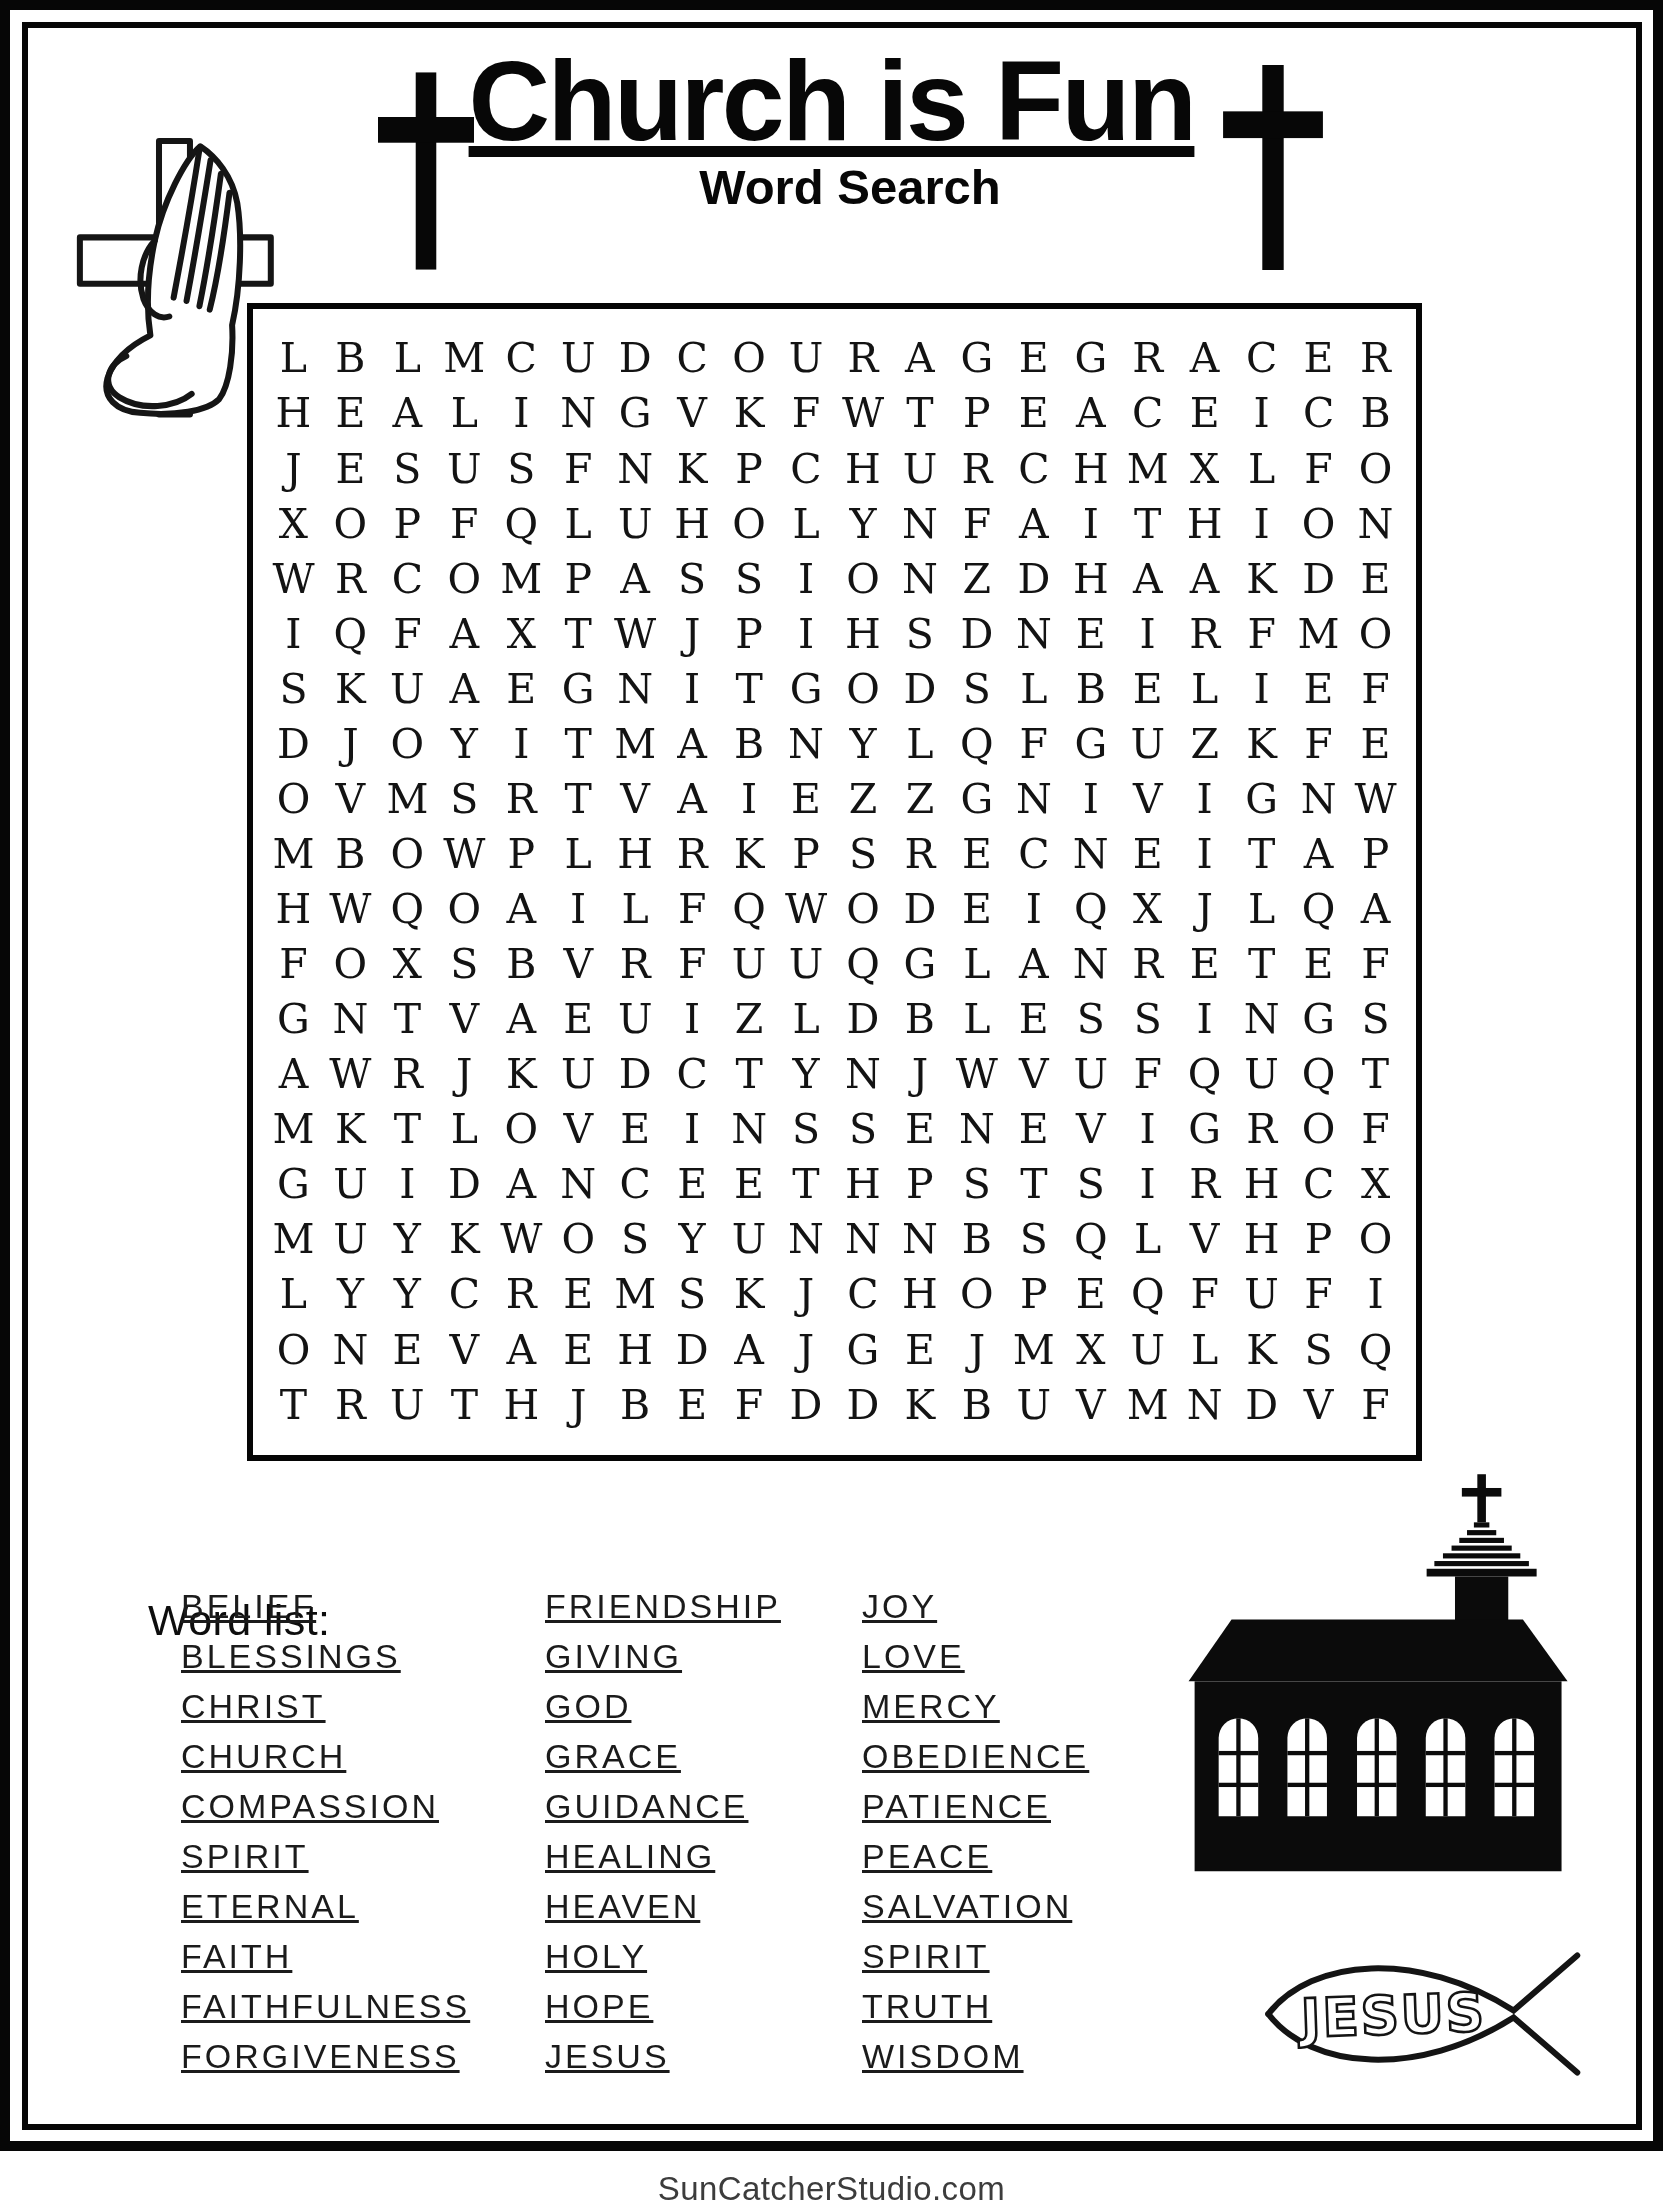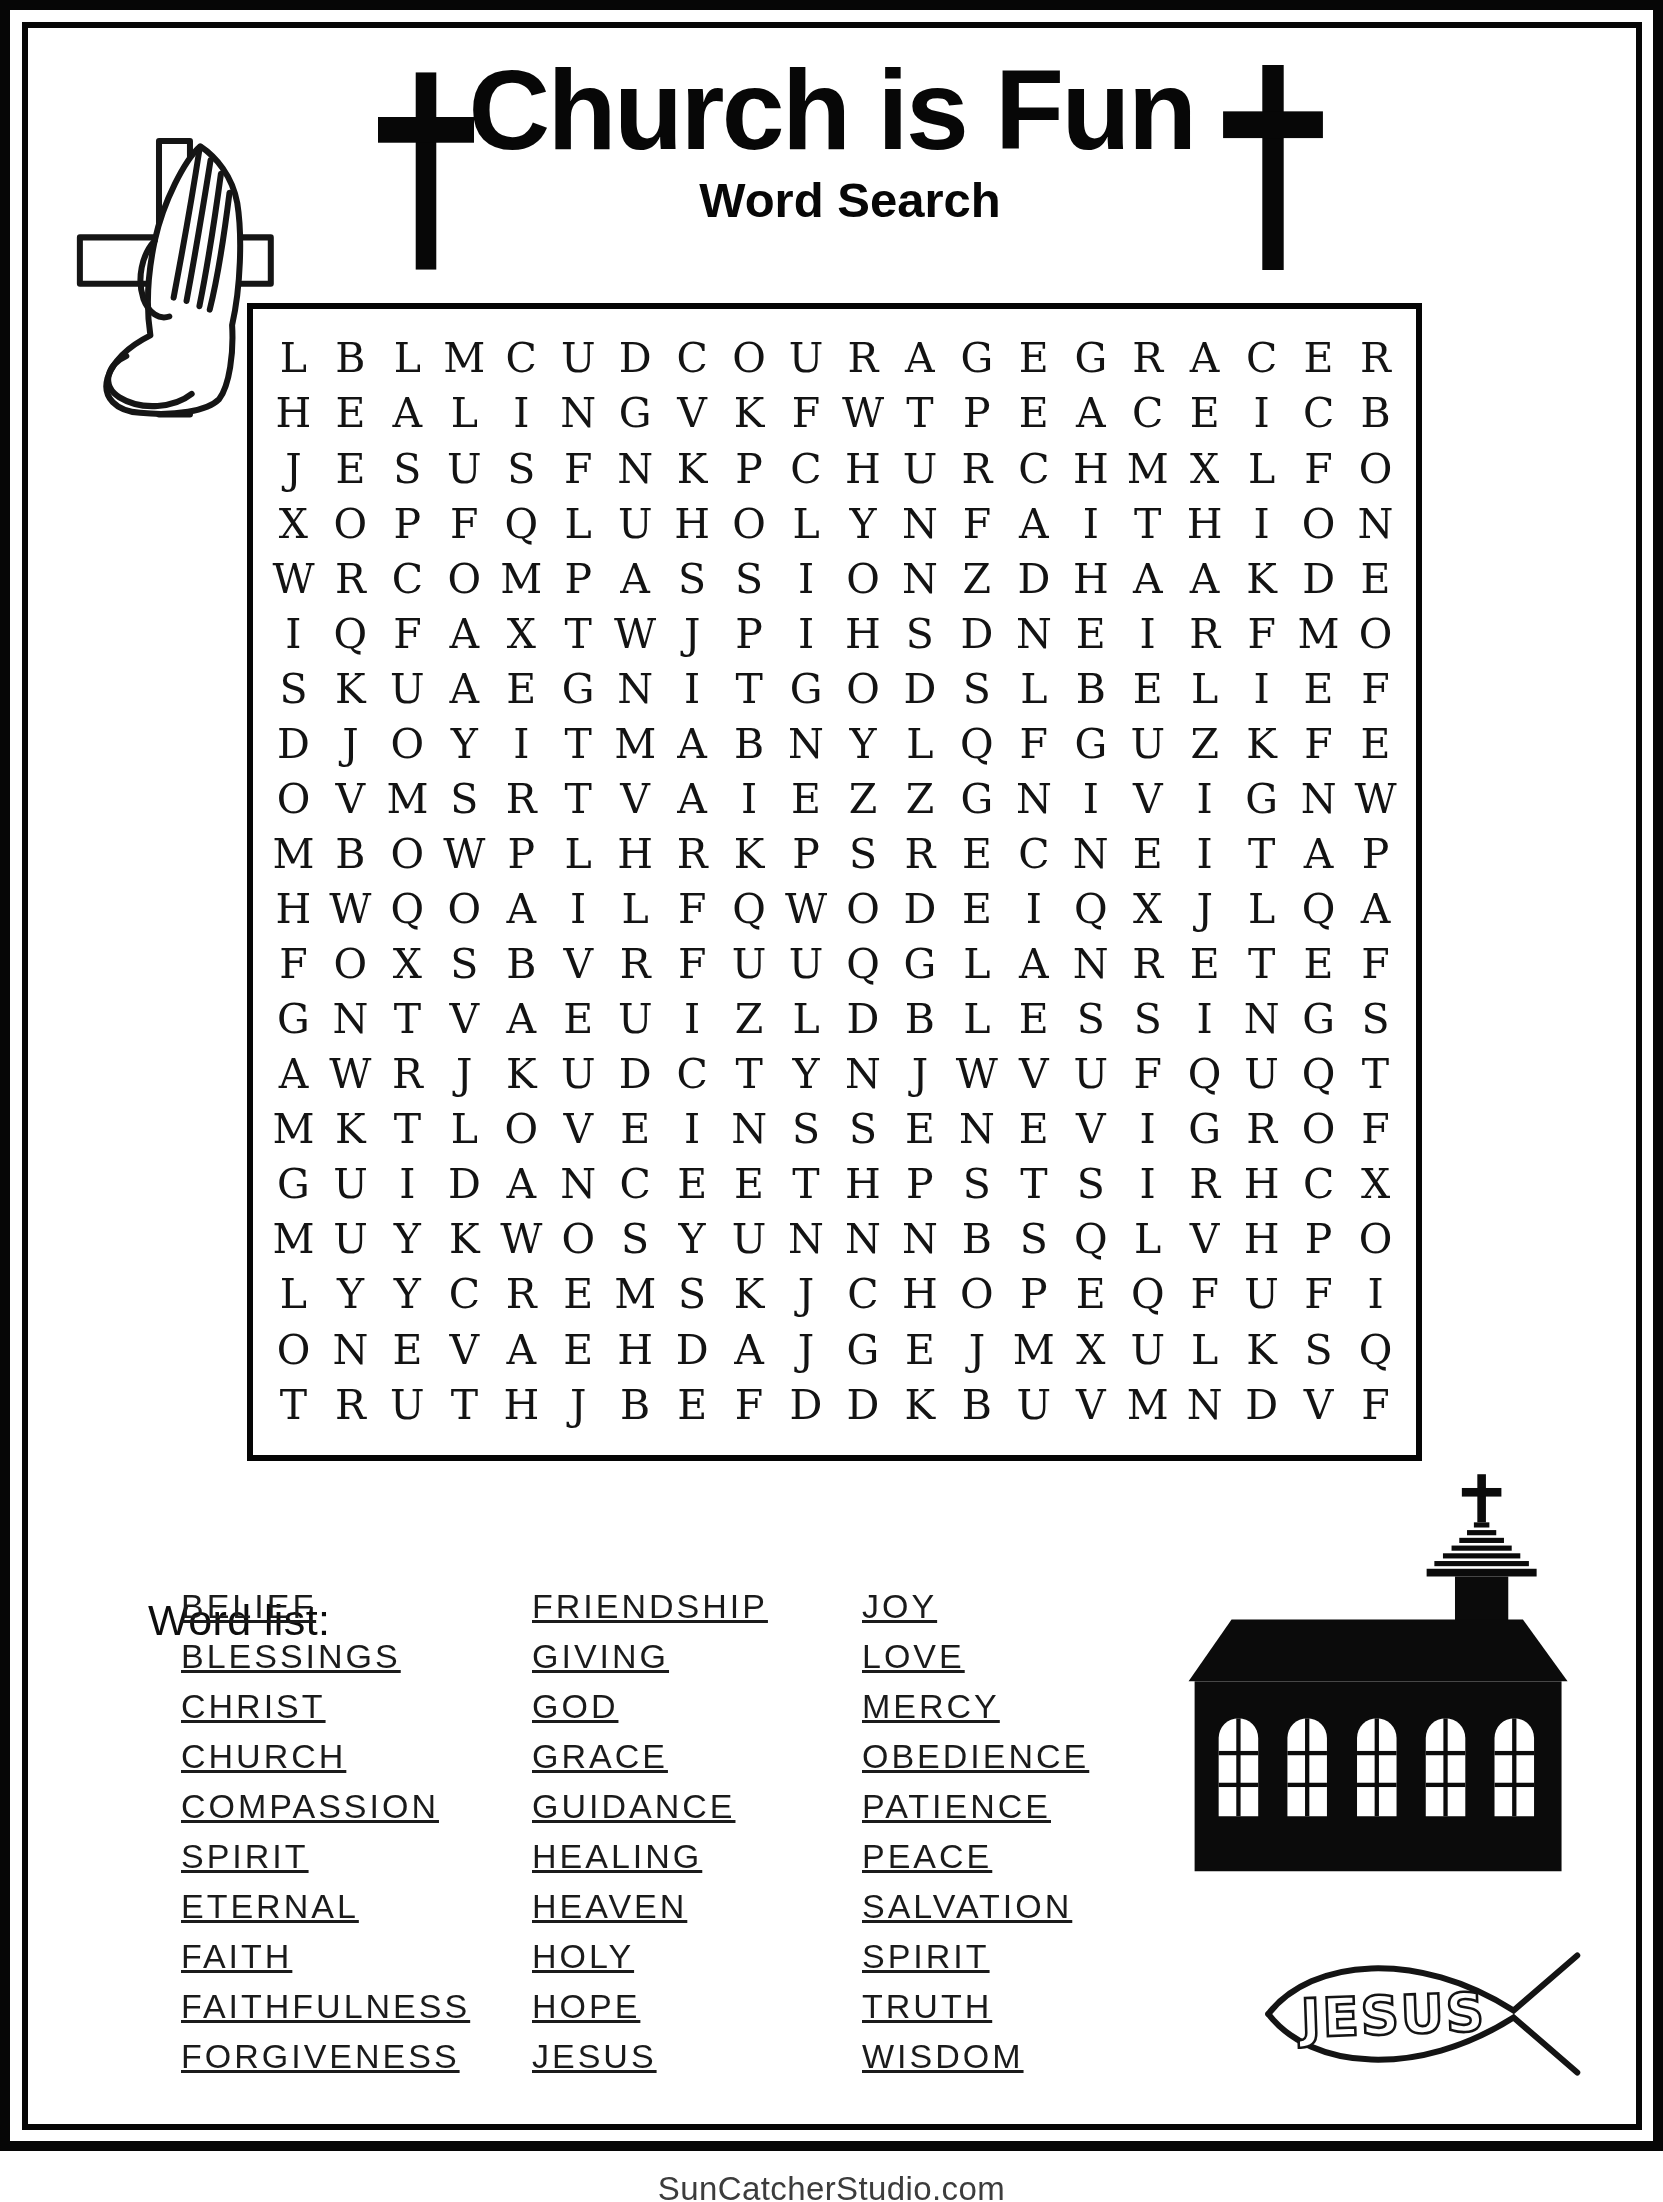--- a/index.html
+++ b/index.html
@@ -24,26 +24,27 @@
     width: 1620px; height: 2108px;
     border: 6px solid #060606;
     box-sizing: border-box;
   }
   
   .title-wrap {
     position: absolute; left: 0; top: 45px; width: 100%;
     text-align: center; line-height: 1;
   }
   .page-title {
-    margin: 9px;
+    margin: 0;
     font-size: 113px;
     font-weight: 900;
     letter-spacing: -2.6px;
     color: #070707;
     font-family: "Liberation Sans", "DejaVu Sans", sans-serif;
+    text-decoration: underline;
   }
   .page-subtitle {
     margin: 5.2px 0 0 0;
     font-size: 49px;
     font-weight: 700;
     letter-spacing: 0px;
     color: #070707;
     padding-left: 37px;
   }
   .cross { position: absolute; }
@@ -75,21 +76,21 @@
     position: absolute; left: 148px; top: 1596px;
     font-size: 43px; font-weight: 400; color: #0d0d0d;
     letter-spacing: 0.4px;
   }
   .word-col {
     position: absolute; top: 1581px;
     font-size: 34px; letter-spacing: 3px; color: #1b1b1b;
     font-weight: 400;
   }
   .word-col-0 { left: 181px; }
-  .word-col-1 { left: 532px; }
+  .word-col-1 { left: 545px; }
   .word-col-2 { left: 862px; }
   .word-col .word {
     height: 50px;
     display: flex; align-items: center;
     white-space: nowrap;
     text-decoration: underline;
   }
   
   .church { position: absolute; left: 1180px; top: 1448px; }
   .fish   { position: absolute; left: 1258px; top: 1946px; }

